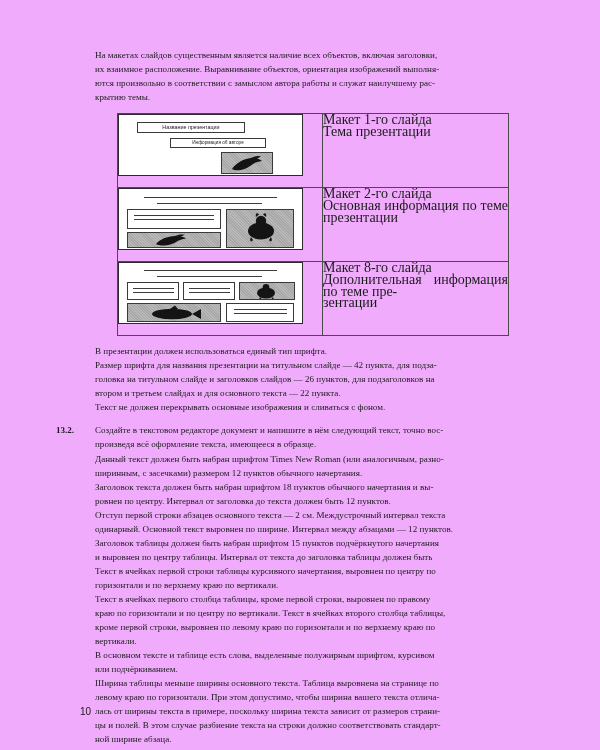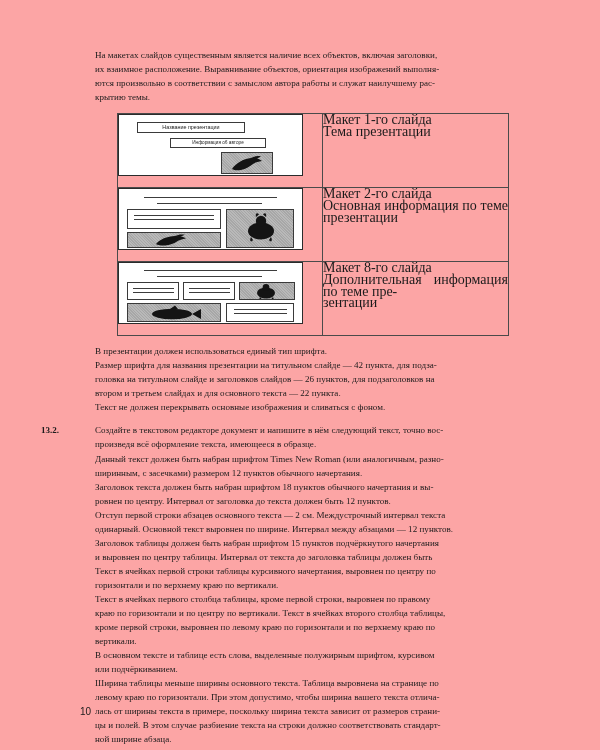--- a/index.html
+++ b/index.html
@@ -7,21 +7,21 @@
     margin: 0; padding: 0;
     width: 600px; height: 750px;
     background: #ffffff;
     font-family: "Liberation Serif", "DejaVu Serif", serif;
     color: #1b1b1b;
     overflow: hidden;
   }
   .page {
     position: relative;
     width: 600px; height: 750px;
-    background: #fca5a5;
+    background: #f0abfc;
   }
   .content {
     position: absolute;
     left: 95px; top: 48px;
     width: 412px;
   }
 
   
   .para {
     font-size: 9.05px;
@@ -111,21 +111,21 @@
   
   .exercise {
     position: relative;
     margin-top: 9px;
   }
   .ex-num {
     position: absolute;
     left: -54px;
     top: 0;
     width: 48px;
-    text-align: left;
+    text-align: center;
     font-size: 9.05px;
     line-height: 14.05px;
     font-weight: bold;
   }
   .ex-body { }
 
   
   .folio {
     position: absolute;
     left: 80px;

